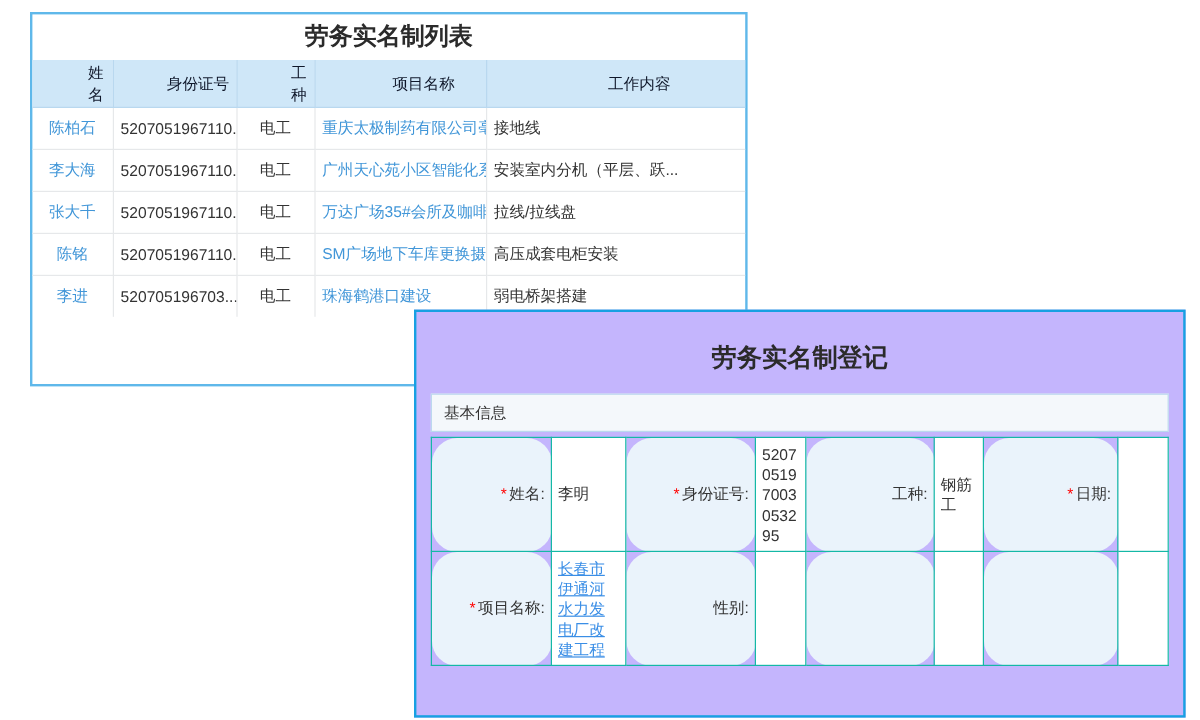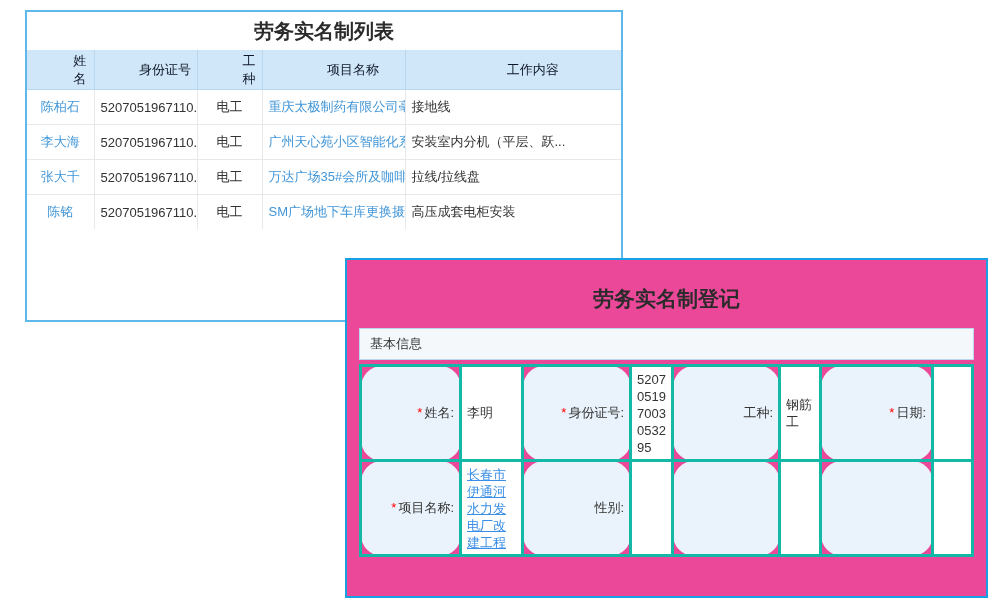--- a/index.html
+++ b/index.html
@@ -18,29 +18,29 @@
   table.list td{height:33px;border-right:1px solid #e6e8ea;border-bottom:1px solid #e6e8ea;
     white-space:nowrap;overflow:hidden;text-overflow:clip;padding:8px 6px;box-sizing:border-box;}
   table.list td:last-child{border-right:none;margin-left:36px;}
   table.list tr:last-child td{border-bottom:none;}
   td.c-center{text-align:center;}
   td.c-left{text-align:left;padding-left:11px;}
   .lnk{color:#4196d8;cursor:pointer;}
 
   
   .panel-form{position:absolute;left:345px;top:258px;width:643px;height:340px;
-    background:#ec4899;border:2px solid #18a0e2;box-sizing:border-box;z-index:2;}
+    background:#c4b5fd;border:2px solid #18a0e2;box-sizing:border-box;z-index:2;}
   .form-title{height:68px;line-height:78px;text-align:center;font-size:21px;
     font-weight:bold;color:#2b2b2b;}
   .form-inner{margin:0 12px;}
   .section-header{border:1px solid #bcd8ee;background:#f4f8fb;font-size:13px;
     color:#333;padding:6px 10px;}
   table.form{width:100%;border-collapse:collapse;table-layout:fixed;font-size:13px;
     margin-top:4px;}
-  table.form td{border:3px solid #14b8a6;vertical-align:middle;box-sizing:border-box;
+  table.form td{border:1px solid #14b8a6;vertical-align:middle;box-sizing:border-box;
     padding:3px 5px;}
   td.lbl{background:#eaf3fb;text-align:right;color:#333;border-radius:21px;}
   td.val{background:#fff;text-align:left;}
   .req{color:#ff0000;margin-right:2px;}
   tr.frow1 td{height:95px;}
   tr.frow2 td{height:95px;margin-left:14px;}
   tr.frow3 td{height:36px;}
   .wrap-narrow{display:inline-block;width:36px;word-break:break-all;line-height:17px;
     vertical-align:middle;text-align:left;}
   .wrap-link{display:inline-block;width:42px;word-break:break-all;line-height:17px;
@@ -95,20 +95,27 @@
           <td class="c-left lnk">万达广场35#会所及咖啡...</td>
           <td class="c-left">拉线/拉线盘</td>
         </tr>
           <tr>
           <td class="c-center lnk">陈铭</td>
           <td class="c-center">5207051967110...</td>
           <td class="c-center">电工</td>
           <td class="c-left lnk">SM广场地下车库更换摄...</td>
           <td class="c-left">高压成套电柜安装</td>
         </tr>
+          <tr>
+          <td class="c-center lnk">李进</td>
+          <td class="c-center">520705196703...</td>
+          <td class="c-center">电工</td>
+          <td class="c-left lnk">珠海鹤港口建设</td>
+          <td class="c-left">弱电桥架搭建</td>
+        </tr>
         </tbody>
     </table>
   </div>
 
   <div class="panel-form">
     <div class="form-title">劳务实名制登记</div>
     <div class="form-inner">
       <div class="section-header">基本信息</div>
       <table class="form">
         <colgroup>

